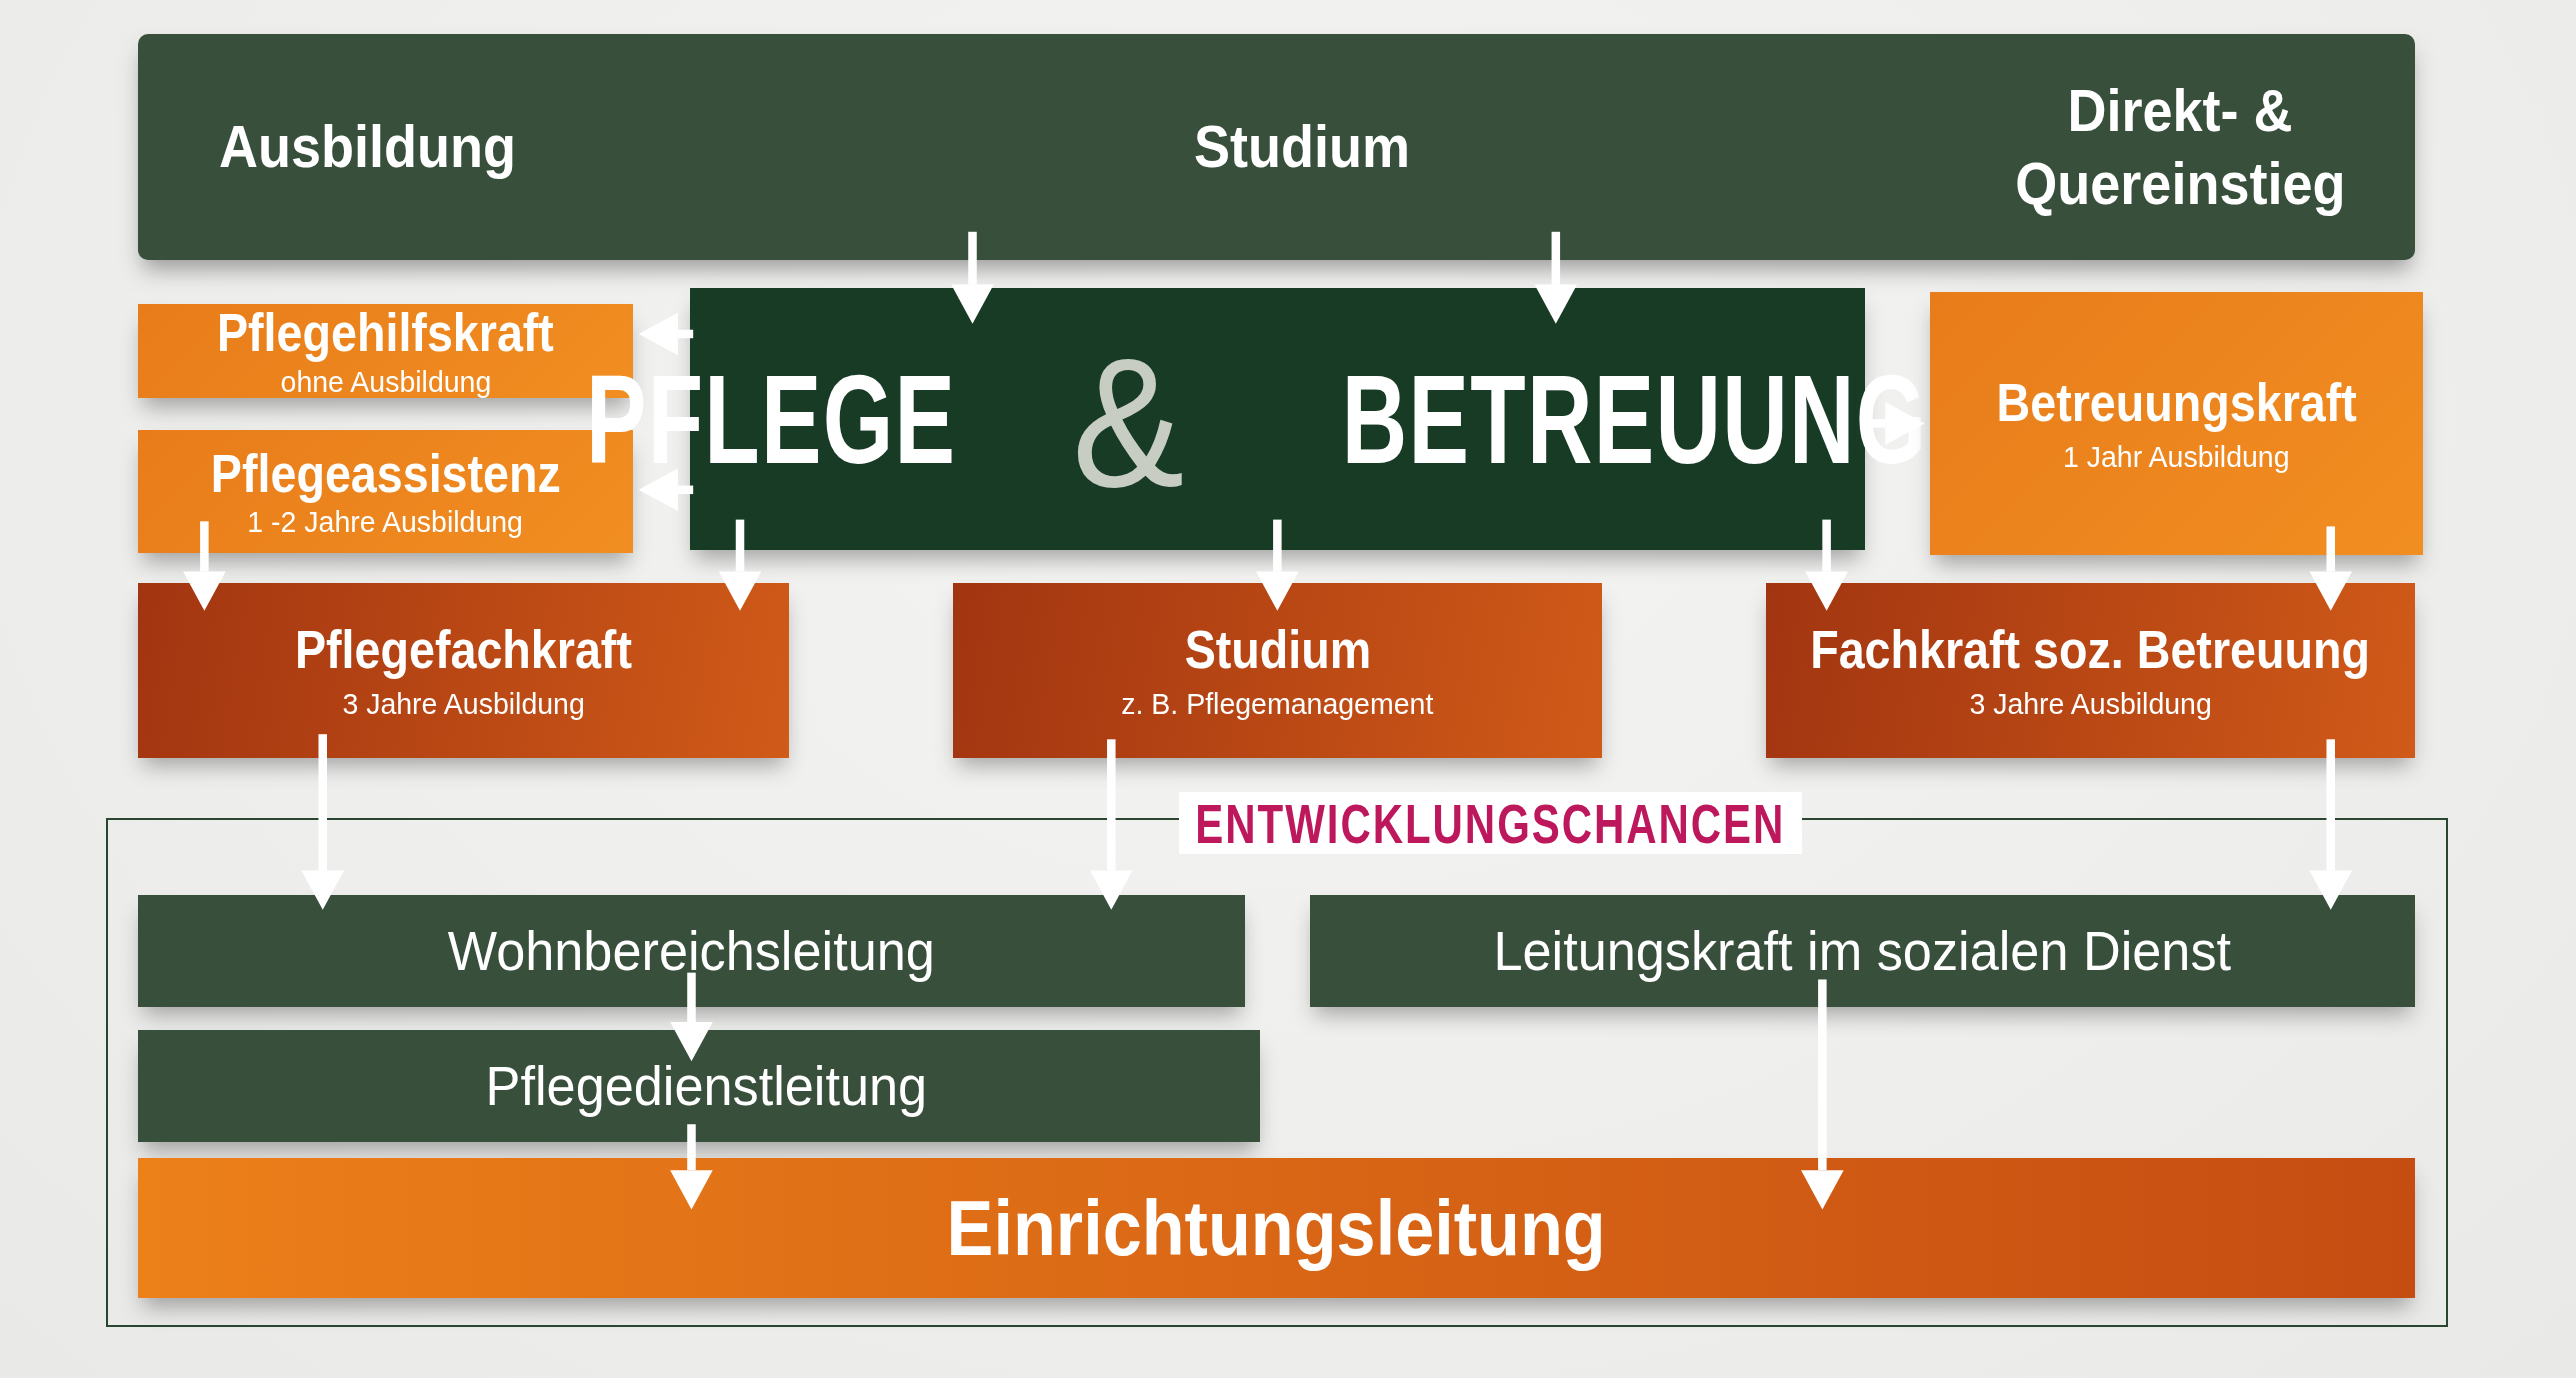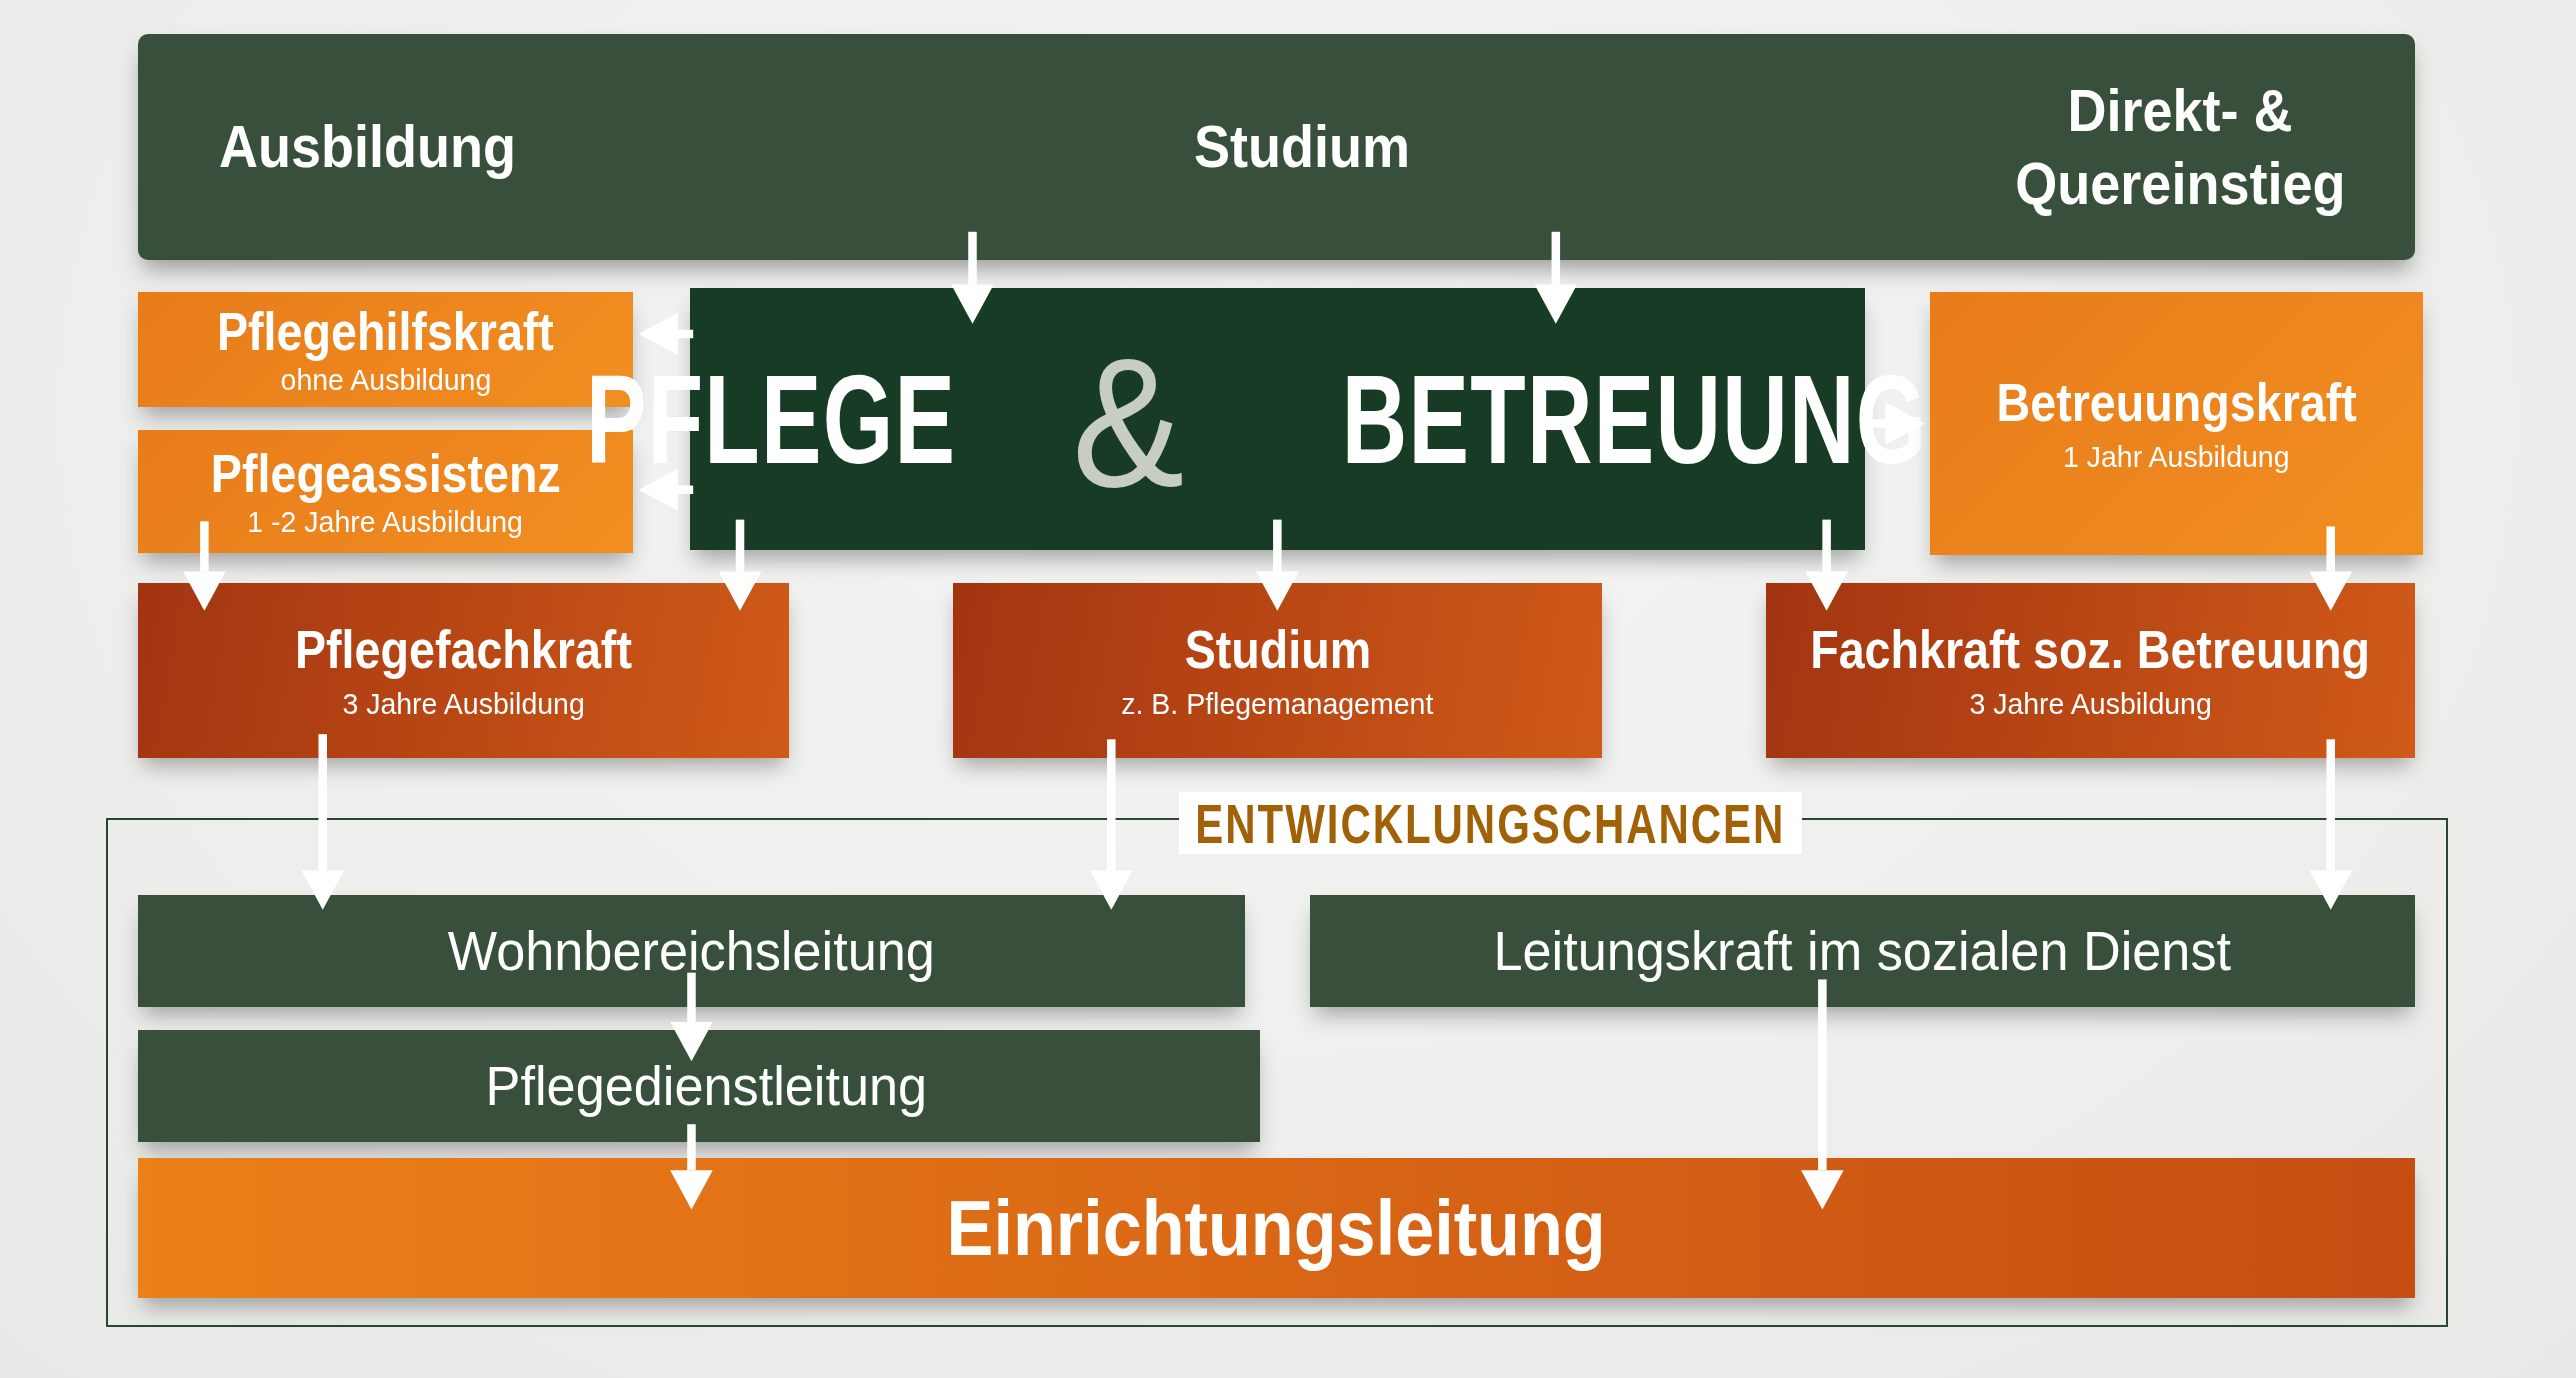--- a/index.html
+++ b/index.html
@@ -34,21 +34,21 @@
   .tb-left .cx{transform-origin:left center;}
   .tb-mid{left:908px;width:511px;}
   .tb-right{left:1804px;width:477px;}
   
   .bigrow{display:flex;align-items:center;gap:39px;}
   .bigword{font-weight:bold;font-size:126px;letter-spacing:1.7px;color:#fff;display:inline-block;transform:scaleX(0.72);white-space:nowrap;}
   .amp{font-size:183px;font-weight:400;color:#c7cdc3;display:inline-block;transform:scaleX(0.92);line-height:0.9;margin-top:8.5px;}
   
   .outline{position:absolute;left:106px;top:818px;width:2342px;height:509px;border:2.6px solid #2a4630;box-sizing:border-box;background:transparent;}
   .entw-label{position:absolute;left:1179px;top:792px;width:623px;height:62px;background:#ffffff;
-    display:flex;align-items:center;justify-content:center;color:#a16207;font-weight:bold;font-size:56px;letter-spacing:2.6px;white-space:nowrap;}
+    display:flex;align-items:center;justify-content:center;color:#be185d;font-weight:bold;font-size:56px;letter-spacing:2.6px;white-space:nowrap;}
   .entw-label .cx{display:inline-block;transform:scaleX(0.75);}
   .eintxt{font-weight:bold;font-size:78px;white-space:nowrap;text-align:center;}
   .eintxt .cx{display:inline-block;transform:scaleX(0.9);}
   svg.arrows{position:absolute;left:0;top:0;pointer-events:none;}
 </style>
 </head>
 <body>
 
 <div class="canvas">
 
@@ -58,21 +58,21 @@
     </div>
     <div class="tb-label tb-mid">
       <span class="cx">Studium</span>
     </div>
     <div class="tb-label tb-right">
       <span class="cx">Direkt- &amp;</span>
       <span class="cx">Quereinstieg</span>
     </div>
   </div>
 
-  <div class="box orange" style="left:138px;top:292px;width:495px;height:115px;">
+  <div class="box orange" style="left:138px;top:304px;width:495px;height:94px;">
     <div class="t"><span class="cx">Pflegehilfskraft</span></div>
     <div class="s" style="margin-top:1.7px;"><span class="cx">ohne Ausbildung</span></div>
   </div>
 
   <div class="box orange" style="left:138px;top:430px;width:495px;height:123px;">
     <div class="t"><span class="cx">Pflegeassistenz</span></div>
     <div class="s" style="margin-top:1.7px;"><span class="cx">1 -2 Jahre Ausbildung</span></div>
   </div>
 
   <div class="box deepgreen" style="left:690px;top:288px;width:1175px;height:262px;">

